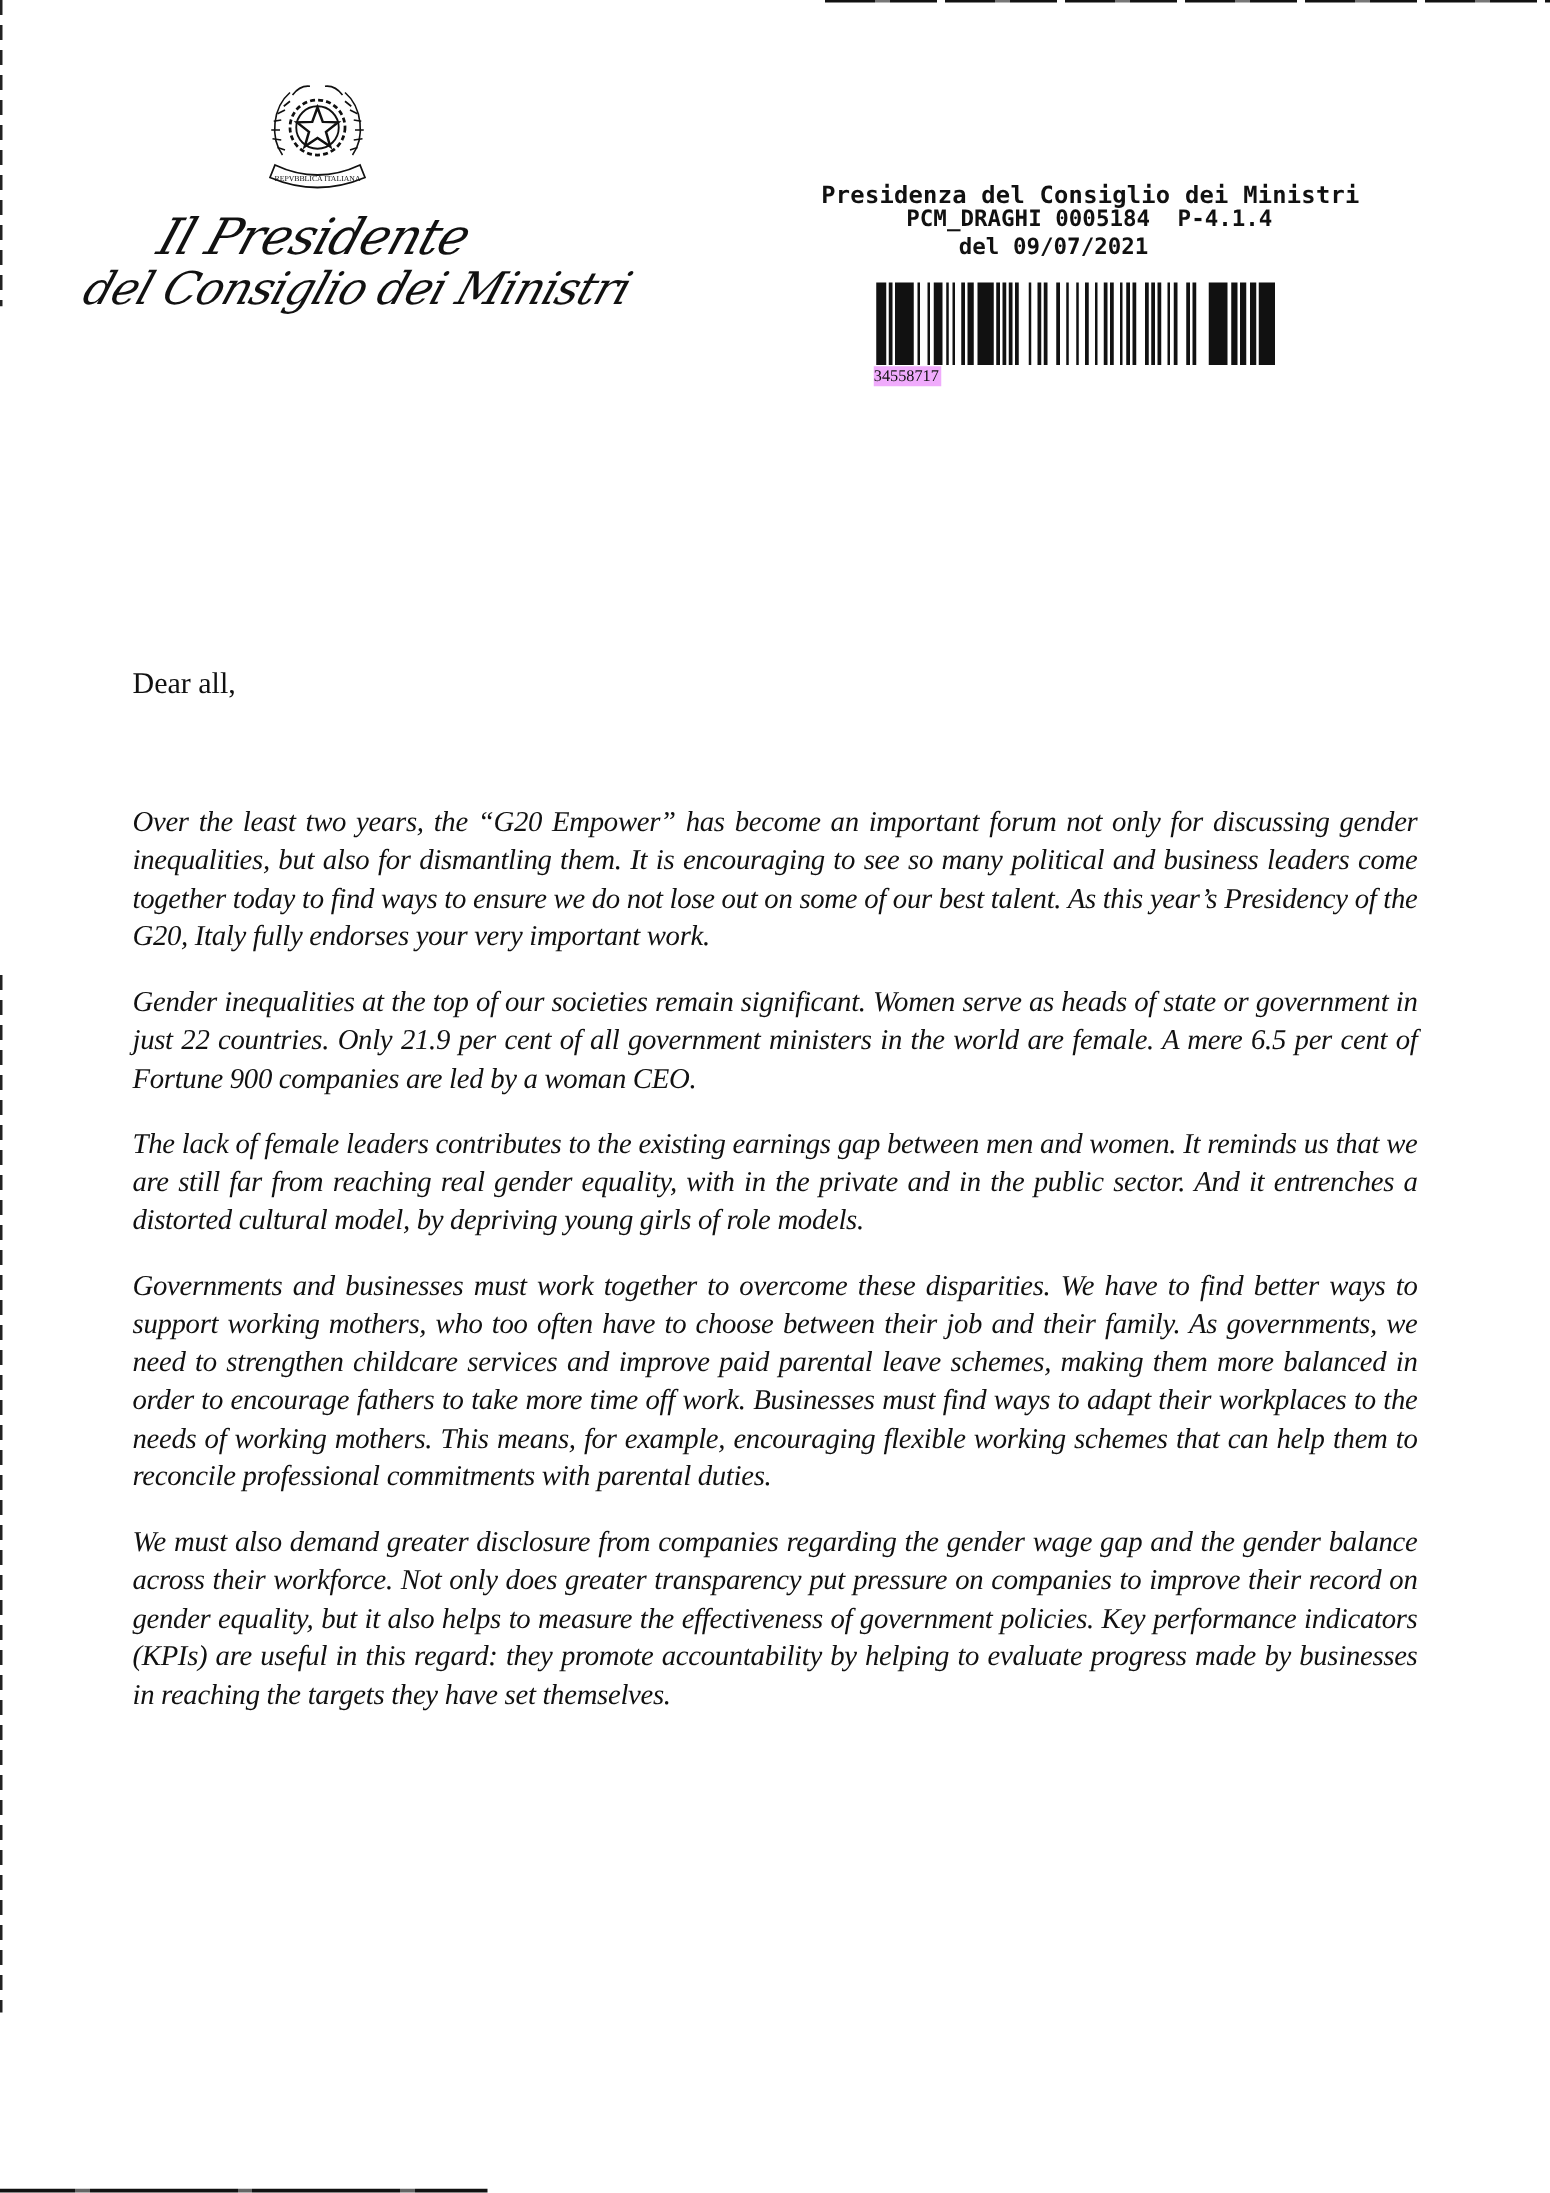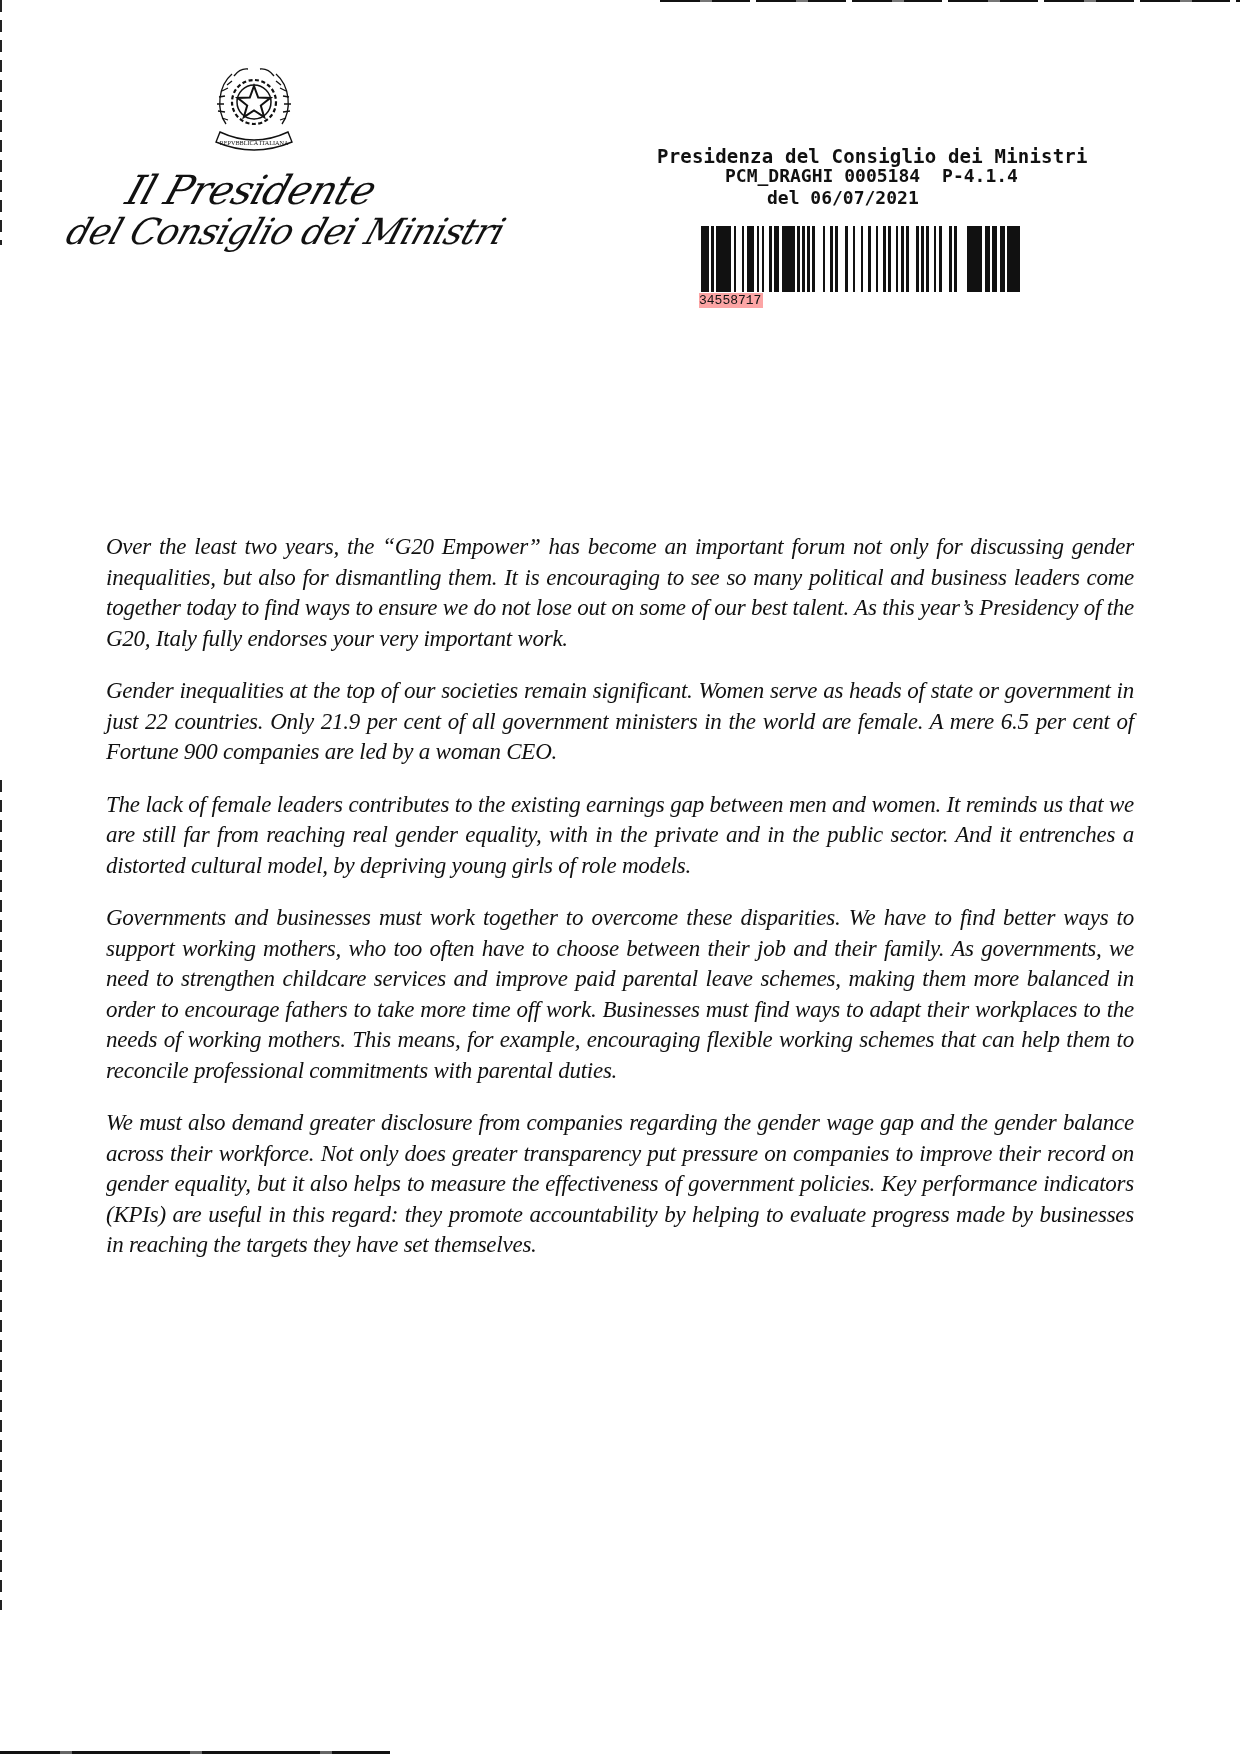--- a/index.html
+++ b/index.html
@@ -92,23 +92,23 @@
     .barcode {
       position: absolute;
       left: 46px; top: 81px;
       width: 322px; height: 66px;
       display: flex; align-items: stretch;
     }
     .barcode span { display: block; background: #111; height: 100%; }
     .barcode .gap { background: transparent; }
     .stamp .barcode-number {
       position: absolute; left: 44px; top: 148px;
-      font-family: Liberation Mono, monospace;
+      font-family: Liberation Serif, serif;
       font-size: 13px; font-weight: normal;
-      background: #fca5a5; padding-right: 2px;
+      background: #f0abfc; padding-right: 2px;
     }
 
     
     .letter {
       position: absolute;
       left: 106px; top: 532px;
       width: 1032px;
       font-family: "Liberation Serif", "DejaVu Serif", serif;
       font-size: 24px;
       line-height: 30.5px;
@@ -159,21 +159,21 @@
     <span class="l1">Il Presidente</span>
     <span class="l2">del Consiglio dei Ministri</span>
   </div>
 </header>
 
 <div class="stamp">
   <div class="office">Presidenza del Consiglio dei Ministri</div>
   <div class="protocol">
     <span>PCM_DRAGHI 0005184</span><span class="class-code">P-4.1.4</span>
   </div>
-  <div class="date">del 06/07/2021</div>
+  <div class="date">del 09/07/2021</div>
   <div class="barcode" id="barcode">
       <span style="width: 7.6063px;"></span>
       <span class="gap" style="width: 2.53543px;"></span>
       <span style="width: 2.53543px;"></span>
       <span class="gap" style="width: 2.53543px;"></span>
       <span style="width: 15.2126px;"></span>
       <span class="gap" style="width: 2.53543px;"></span>
       <span style="width: 2.53543px;"></span>
       <span class="gap" style="width: 5.07087px;"></span>
       <span style="width: 2.53543px;"></span>
@@ -246,18 +246,19 @@
       <span class="gap" style="width: 2.53543px;"></span>
       <span style="width: 5.07087px;"></span>
       <span class="gap" style="width: 2.53543px;"></span>
       <span style="width: 12.6772px;"></span>
       <span class="gap" style="width: 2.53543px;"></span>
     </div>
   <div class="barcode-number">34558717</div>
 </div>
 
 <main class="letter">
+  <p class="salutation">Dear all,</p>
   <p class="para">Over the least two years, the “G20 Empower” has become an important forum not only for discussing gender inequalities, but also for dismantling them. It is encouraging to see so many political and business leaders come together today to find ways to ensure we do not lose out on some of our best talent. As this year’s Presidency of the G20, Italy fully endorses your very important work.</p>
   <p class="para">Gender inequalities at the top of our societies remain significant. Women serve as heads of state or government in just 22 countries. Only 21.9 per cent of all government ministers in the world are female. A mere 6.5 per cent of Fortune 900 companies are led by a woman CEO.</p>
   <p class="para">The lack of female leaders contributes to the existing earnings gap between men and women. It reminds us that we are still far from reaching real gender equality, with in the private and in the public sector. And it entrenches a distorted cultural model, by depriving young girls of role models.</p>
   <p class="para">Governments and businesses must work together to overcome these disparities. We have to find better ways to support working mothers, who too often have to choose between their job and their family. As governments, we need to strengthen childcare services and improve paid parental leave schemes, making them more balanced in order to encourage fathers to take more time off work. Businesses must find ways to adapt their workplaces to the needs of working mothers. This means, for example, encouraging flexible working schemes that can help them to reconcile professional commitments with parental duties.</p>
   <p class="para">We must also demand greater disclosure from companies regarding the gender wage gap and the gender balance across their workforce. Not only does greater transparency put pressure on companies to improve their record on gender equality, but it also helps to measure the effectiveness of government policies. Key performance indicators (KPIs) are useful in this regard: they promote accountability by helping to evaluate progress made by businesses in reaching the targets they have set themselves.</p>
 </main>
 
 </body></html>

